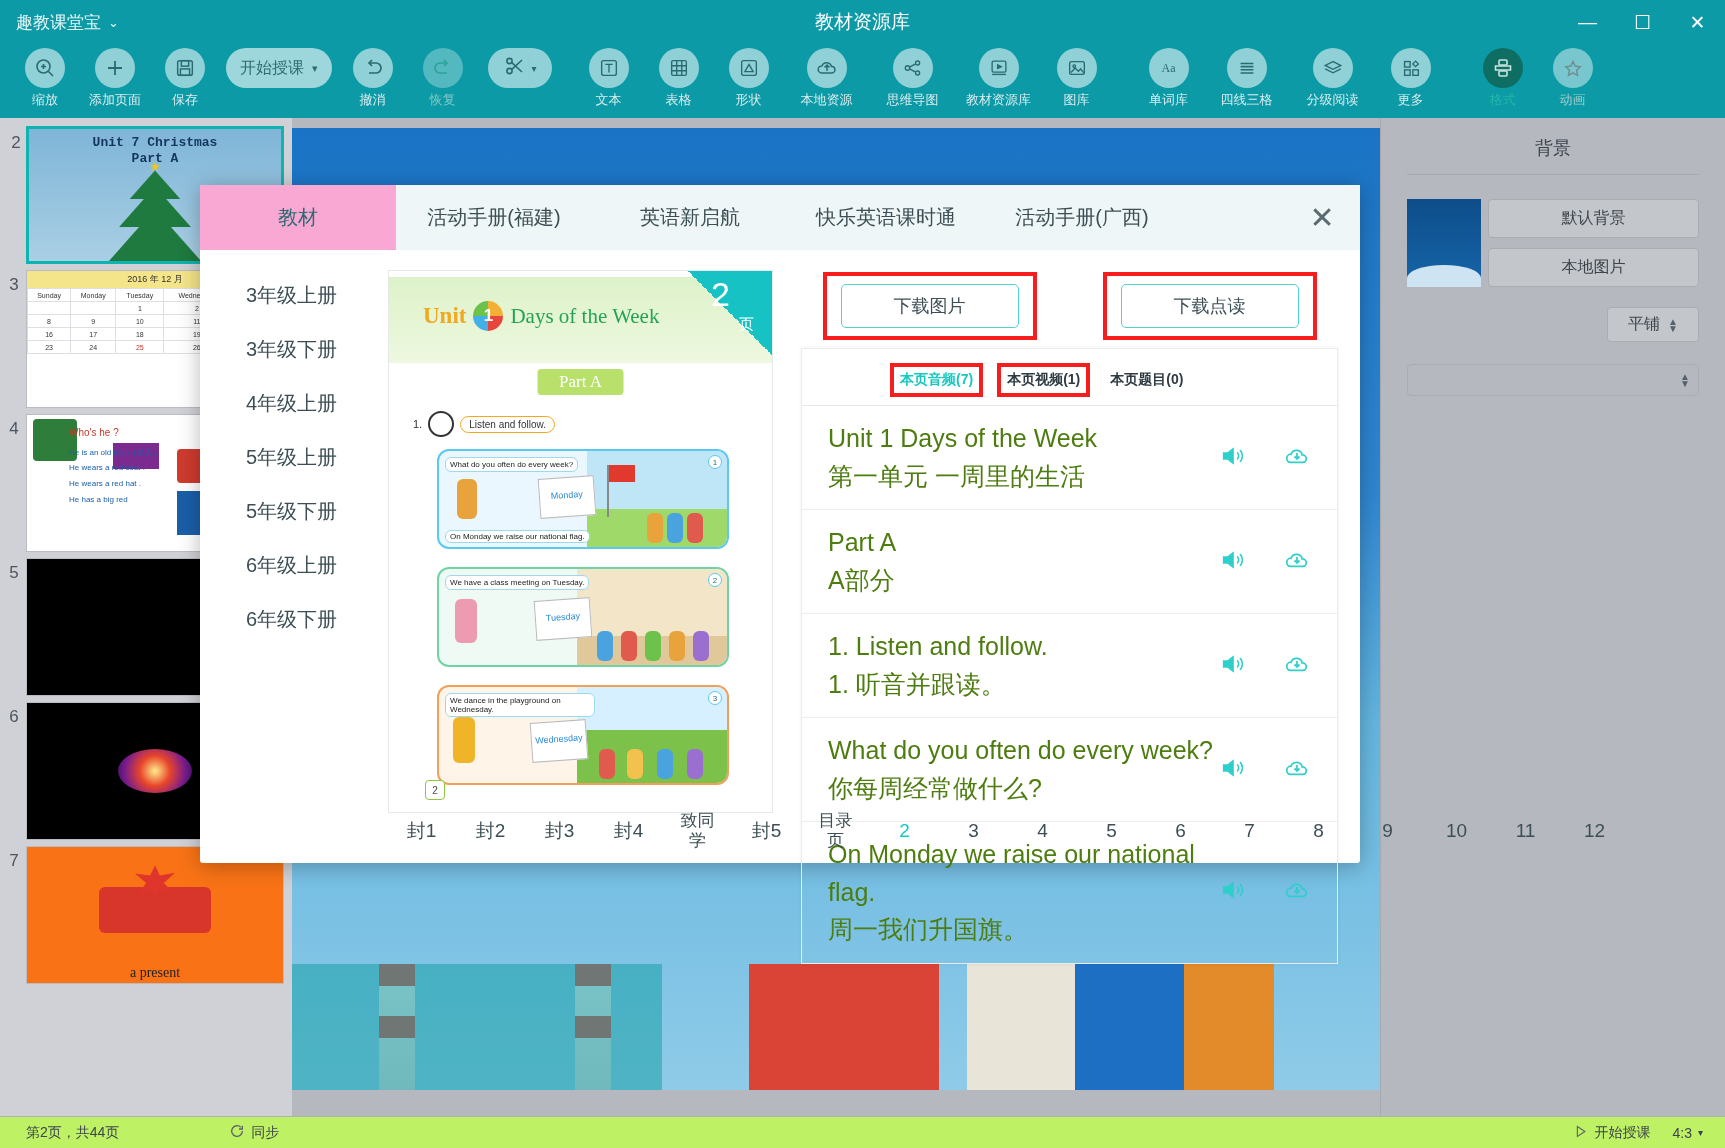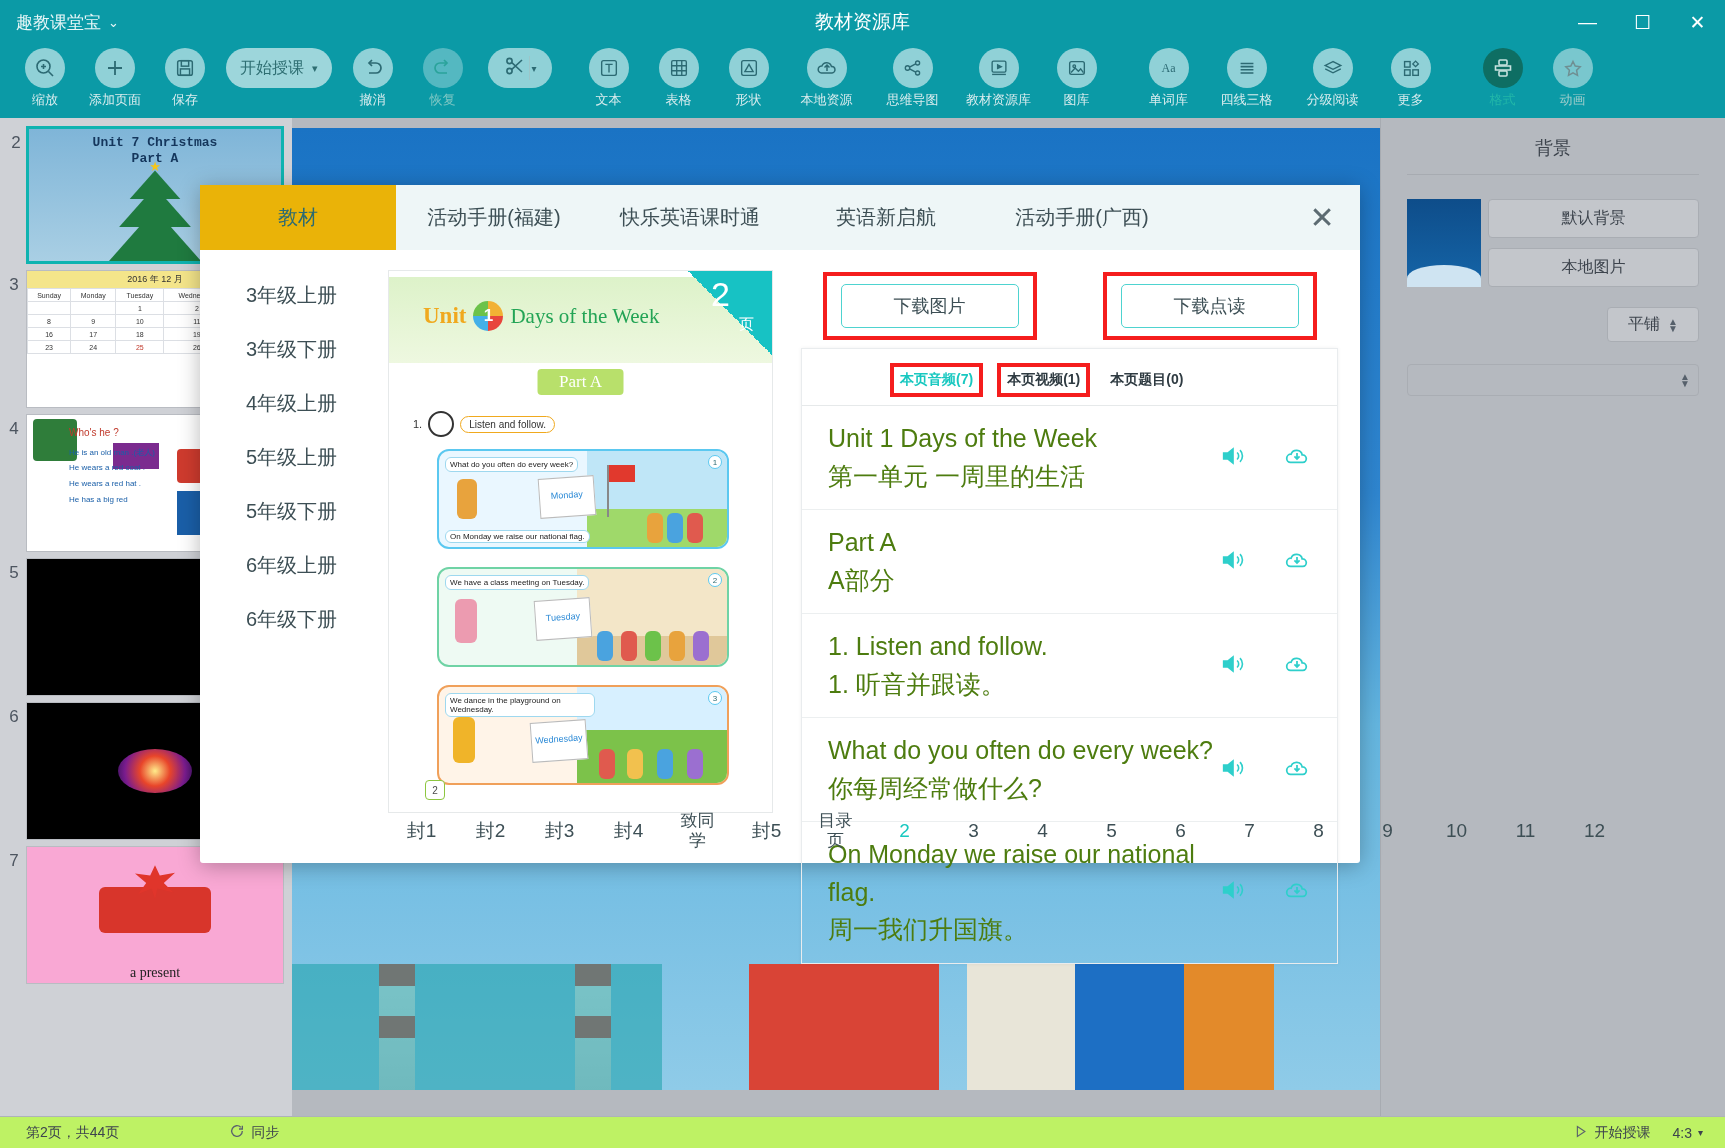--- a/index.html
+++ b/index.html
@@ -81,21 +81,21 @@
   .th-cal table{ width:100%; border-collapse:collapse; }
   .th-cal td{ border:1px solid #dcdfe4; text-align:center; height:13px; font-size:7px;}
   .th-txt{ width:100%;height:100%;background:#fff;position:relative;overflow:hidden;}
   .th-txt .q{ position:absolute;left:42px;top:12px;color:#c0392b;font-size:10px;}
   .th-txt .ln{ position:absolute;left:42px;color:#1a5fa8;font-size:8px;}
   .th-black{ width:100%;height:100%;background:#000; }
   .th-space{ width:100%;height:100%;background:#000; position:relative;}
   .th-space .orb{ position:absolute;left:50%;top:50%;transform:translate(-50%,-50%);
      width:74px;height:44px;border-radius:50%;
      background:radial-gradient(circle at 50% 50%,#ffec8b 0%,#e8452a 35%,#7a1c8e 70%,#2a1050 100%);}
-  .th-gift{ width:100%;height:100%;background:#f9a8d4; position:relative;}
+  .th-gift{ width:100%;height:100%;background:#f97316; position:relative;}
   .th-gift .box{ position:absolute;left:50%;top:46%;transform:translate(-50%,-50%);
      width:112px;height:46px;border-radius:6px;background:#d8352b;}
   .th-gift .bow{ position:absolute;left:50%;top:26%;transform:translate(-50%,-50%);
      width:40px;height:34px;background:#e0352b;
      clip-path:polygon(50% 0,62% 30%,100% 22%,72% 52%,96% 80%,56% 68%,50% 100%,42% 68%,8% 84%,28% 52%,0 24%,38% 30%);}
   .th-gift .cap{ position:absolute;bottom:2px;left:0;right:0;text-align:center;
      font-family:"Liberation Serif",serif; font-size:14px;color:#222;}
   
   #stage{
     position:absolute; left:292px; top:118px; right:345px; bottom:32px;
@@ -151,21 +151,21 @@
     position:absolute; left:200px; top:185px; width:1160px; height:678px;
     background:#fff; box-shadow:0 3px 22px rgba(0,0,0,.28); border-radius:3px;
   }
   #modaltabs{
     height:65px; background:#eef6f7; display:flex; align-items:flex-end; position:relative;
   }
   .mtab{
     width:196px; height:65px; display:flex; align-items:center; justify-content:center;
     font-size:20px; color:#3d4f55;
   }
-  .mtab.act{ background:#eab308; color:#2c6a73; }
+  .mtab.act{ background:#f9a8d4; color:#2c6a73; }
   #mclose{
     position:absolute; right:20px; top:14px; width:36px;height:36px;
     display:flex;align-items:center;justify-content:center; color:#5c6b72; font-size:30px; font-weight:300;
   }
   #modalbody{ display:flex; height:613px; }
   #gradelist{ width:183px; padding-top:18px; }
   .gitem{
     height:54px; display:flex; align-items:center; justify-content:center;
     font-size:20px; color:#3d4f55;
   }
@@ -672,24 +672,24 @@
 <div id="modal" style="pointer-events:auto;">
 
   <div id="modaltabs">
     <div class="mtab act">
           <span>教材</span>
         </div>
     <div class="mtab">
           <span>活动手册(福建)</span>
         </div>
     <div class="mtab">
+          <span>英语新启航</span>
+        </div>
+    <div class="mtab">
           <span>快乐英语课时通</span>
-        </div>
-    <div class="mtab">
-          <span>英语新启航</span>
         </div>
     <div class="mtab">
           <span>活动手册(广西)</span>
         </div>
     <div id="mclose">✕</div>
   </div>
 
   <div id="modalbody">
 
     <div id="gradelist">

